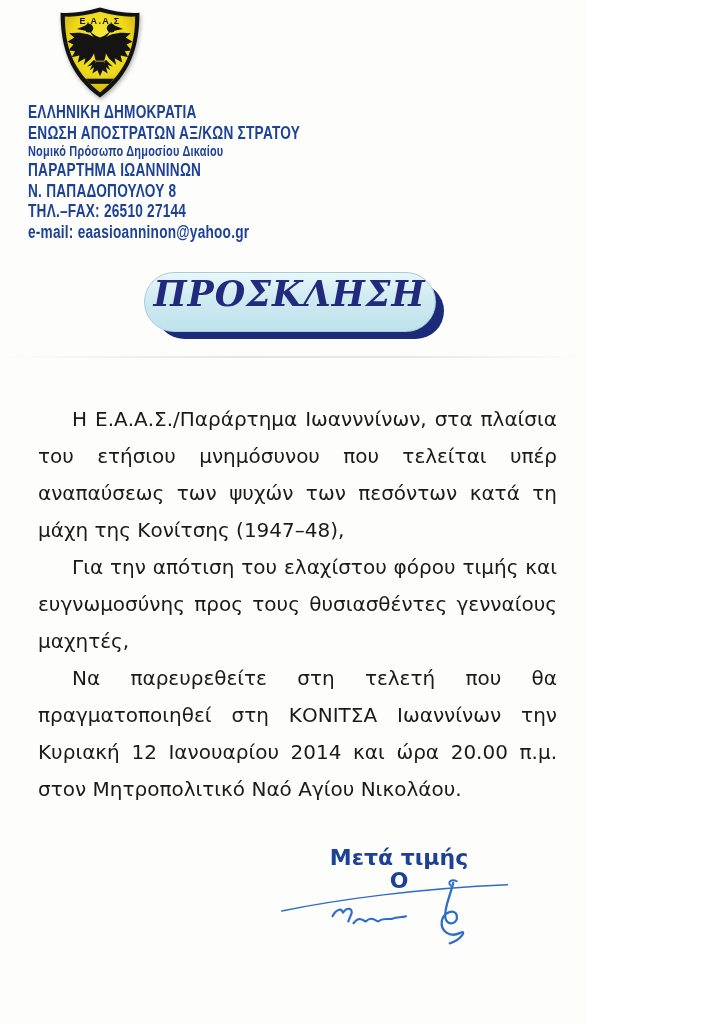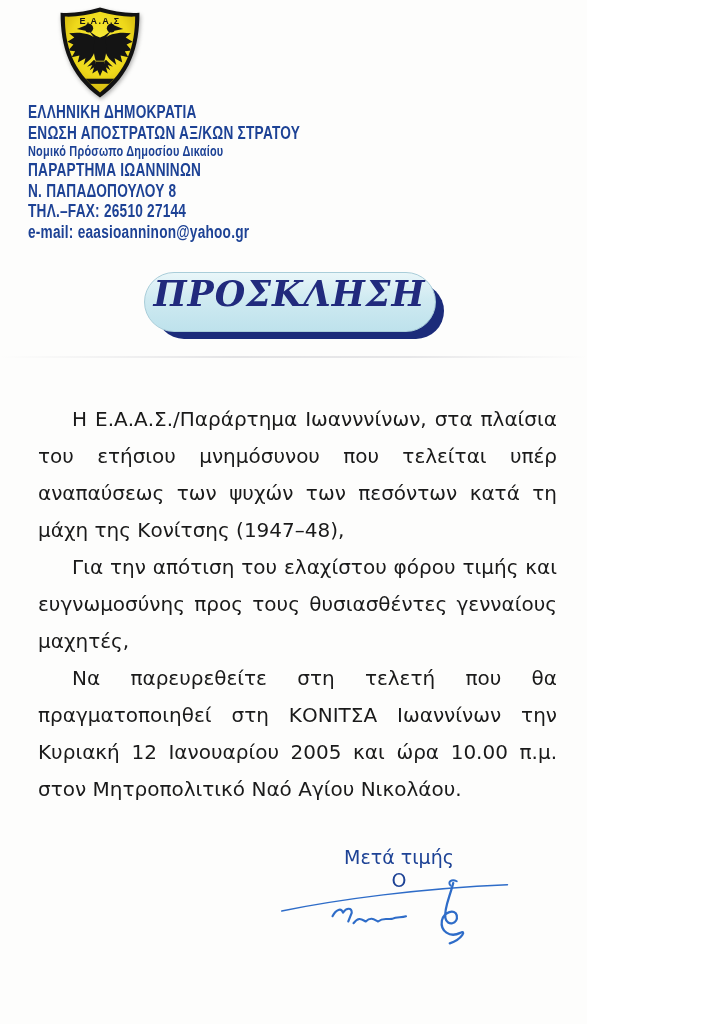--- a/index.html
+++ b/index.html
@@ -46,21 +46,21 @@
   .body-text p.gap-before{margin-top:10px;}
   .heading-invite{
     margin:10px 0 6px;text-align:center;text-indent:0;
     font-family:"DejaVu Serif","Liberation Serif",serif;
     font-style:italic;font-weight:bold;font-size:29px;
     color:#2b5da8;letter-spacing:3px;word-spacing:12px;
   }
   
   .sig-block{
     position:absolute;right:48px;top:846px;width:280px;text-align:center;
-    color:#1d4295;font-weight:normal;font-size:19px;line-height:23px;
+    color:#1d4295;font-weight:bold;font-size:22px;line-height:23px;
   }
   .sig-svg{display:block;margin:-16px auto 0;width:272px;height:70px;}
   .sig-name{margin-top:2px;}
 </style>
 </head>
 <body>
 
 <div class="page">
 
   <div class="emblem">
@@ -117,21 +117,21 @@
     <div class="banner-front">
       <span class="banner-title">ΠΡΟΣΚΛΗΣΗ</span>
     </div>
   </div>
 
   <div class="scan-line"></div>
 
   <div class="body-text">
     <p>Η Ε.Α.Α.Σ./Παράρτημα Ιωανννίνων, στα πλαίσια του ετήσιου μνημόσυνου που τελείται υπέρ αναπαύσεως των ψυχών των πεσόντων κατά τη μάχη της Κονίτσης (1947–48),</p>
     <p>Για την απότιση του ελαχίστου φόρου τιμής και ευγνωμοσύνης προς τους θυσιασθέντες γενναίους μαχητές,</p>
-    <p>Να παρευρεθείτε στη τελετή που θα πραγματοποιηθεί στη ΚΟΝΙΤΣΑ Ιωαννίνων την Κυριακή 12 Ιανουαρίου 2005 και ώρα 10.00 π.μ. στον Μητροπολιτικό Ναό Αγίου Νικολάου.</p>
+    <p>Να παρευρεθείτε στη τελετή που θα πραγματοποιηθεί στη ΚΟΝΙΤΣΑ Ιωαννίνων την Κυριακή 12 Ιανουαρίου 2014 και ώρα 20.00 π.μ. στον Μητροπολιτικό Ναό Αγίου Νικολάου.</p>
   </div>
 
   <div class="sig-block">
     <div>Μετά τιμής</div>
     <div>Ο</div>
     <svg class="sig-svg" viewBox="0 0 280 80" fill="none" stroke="#2e6cc8" stroke-linecap="round" stroke-linejoin="round">
       <path d="M6,40 C70,27 165,14 264,10" stroke-width="1.6"></path>
       <path d="M64,46 C68,38 74,36 76,42 C80,36 86,36 86,42 L82,52" stroke-width="2.4"></path>
       <path d="M88,54 C94,46 98,50 102,52 C108,46 112,50 116,52 C122,47 126,50 132,49 C138,46 142,48 148,46" stroke-width="2.4"></path>
       <path d="M206,6 C200,3 195,7 199,11" stroke-width="2.2"></path>

